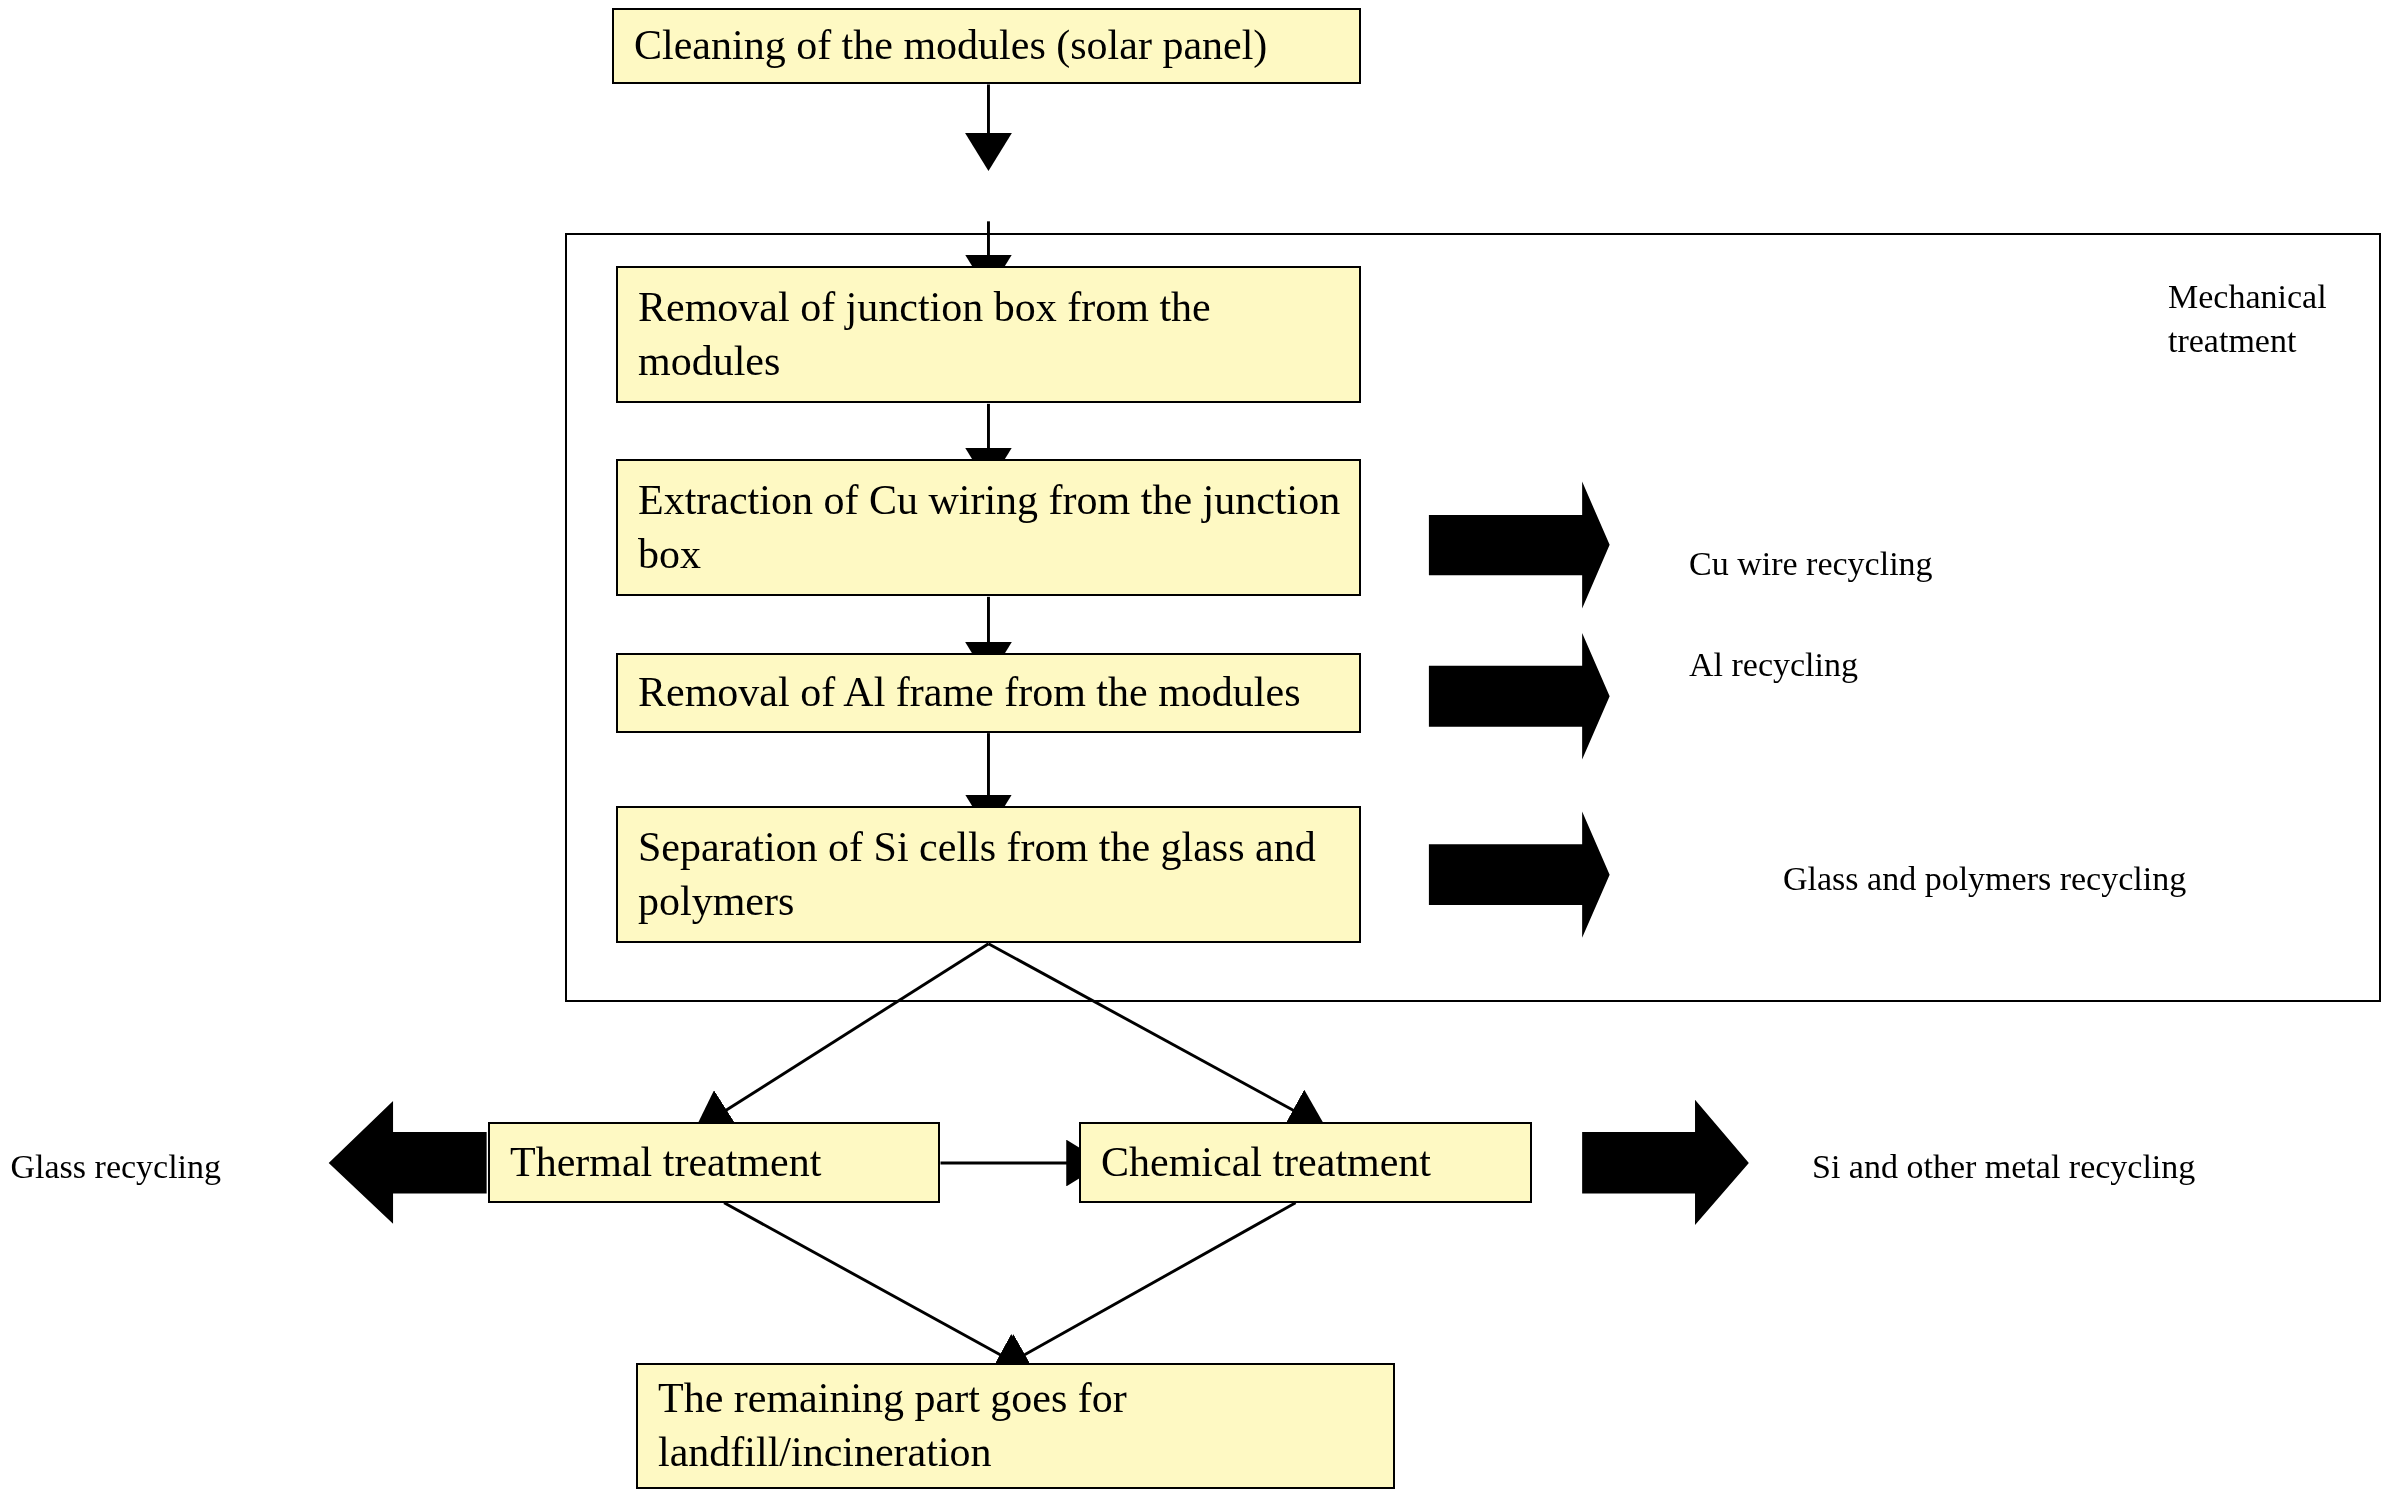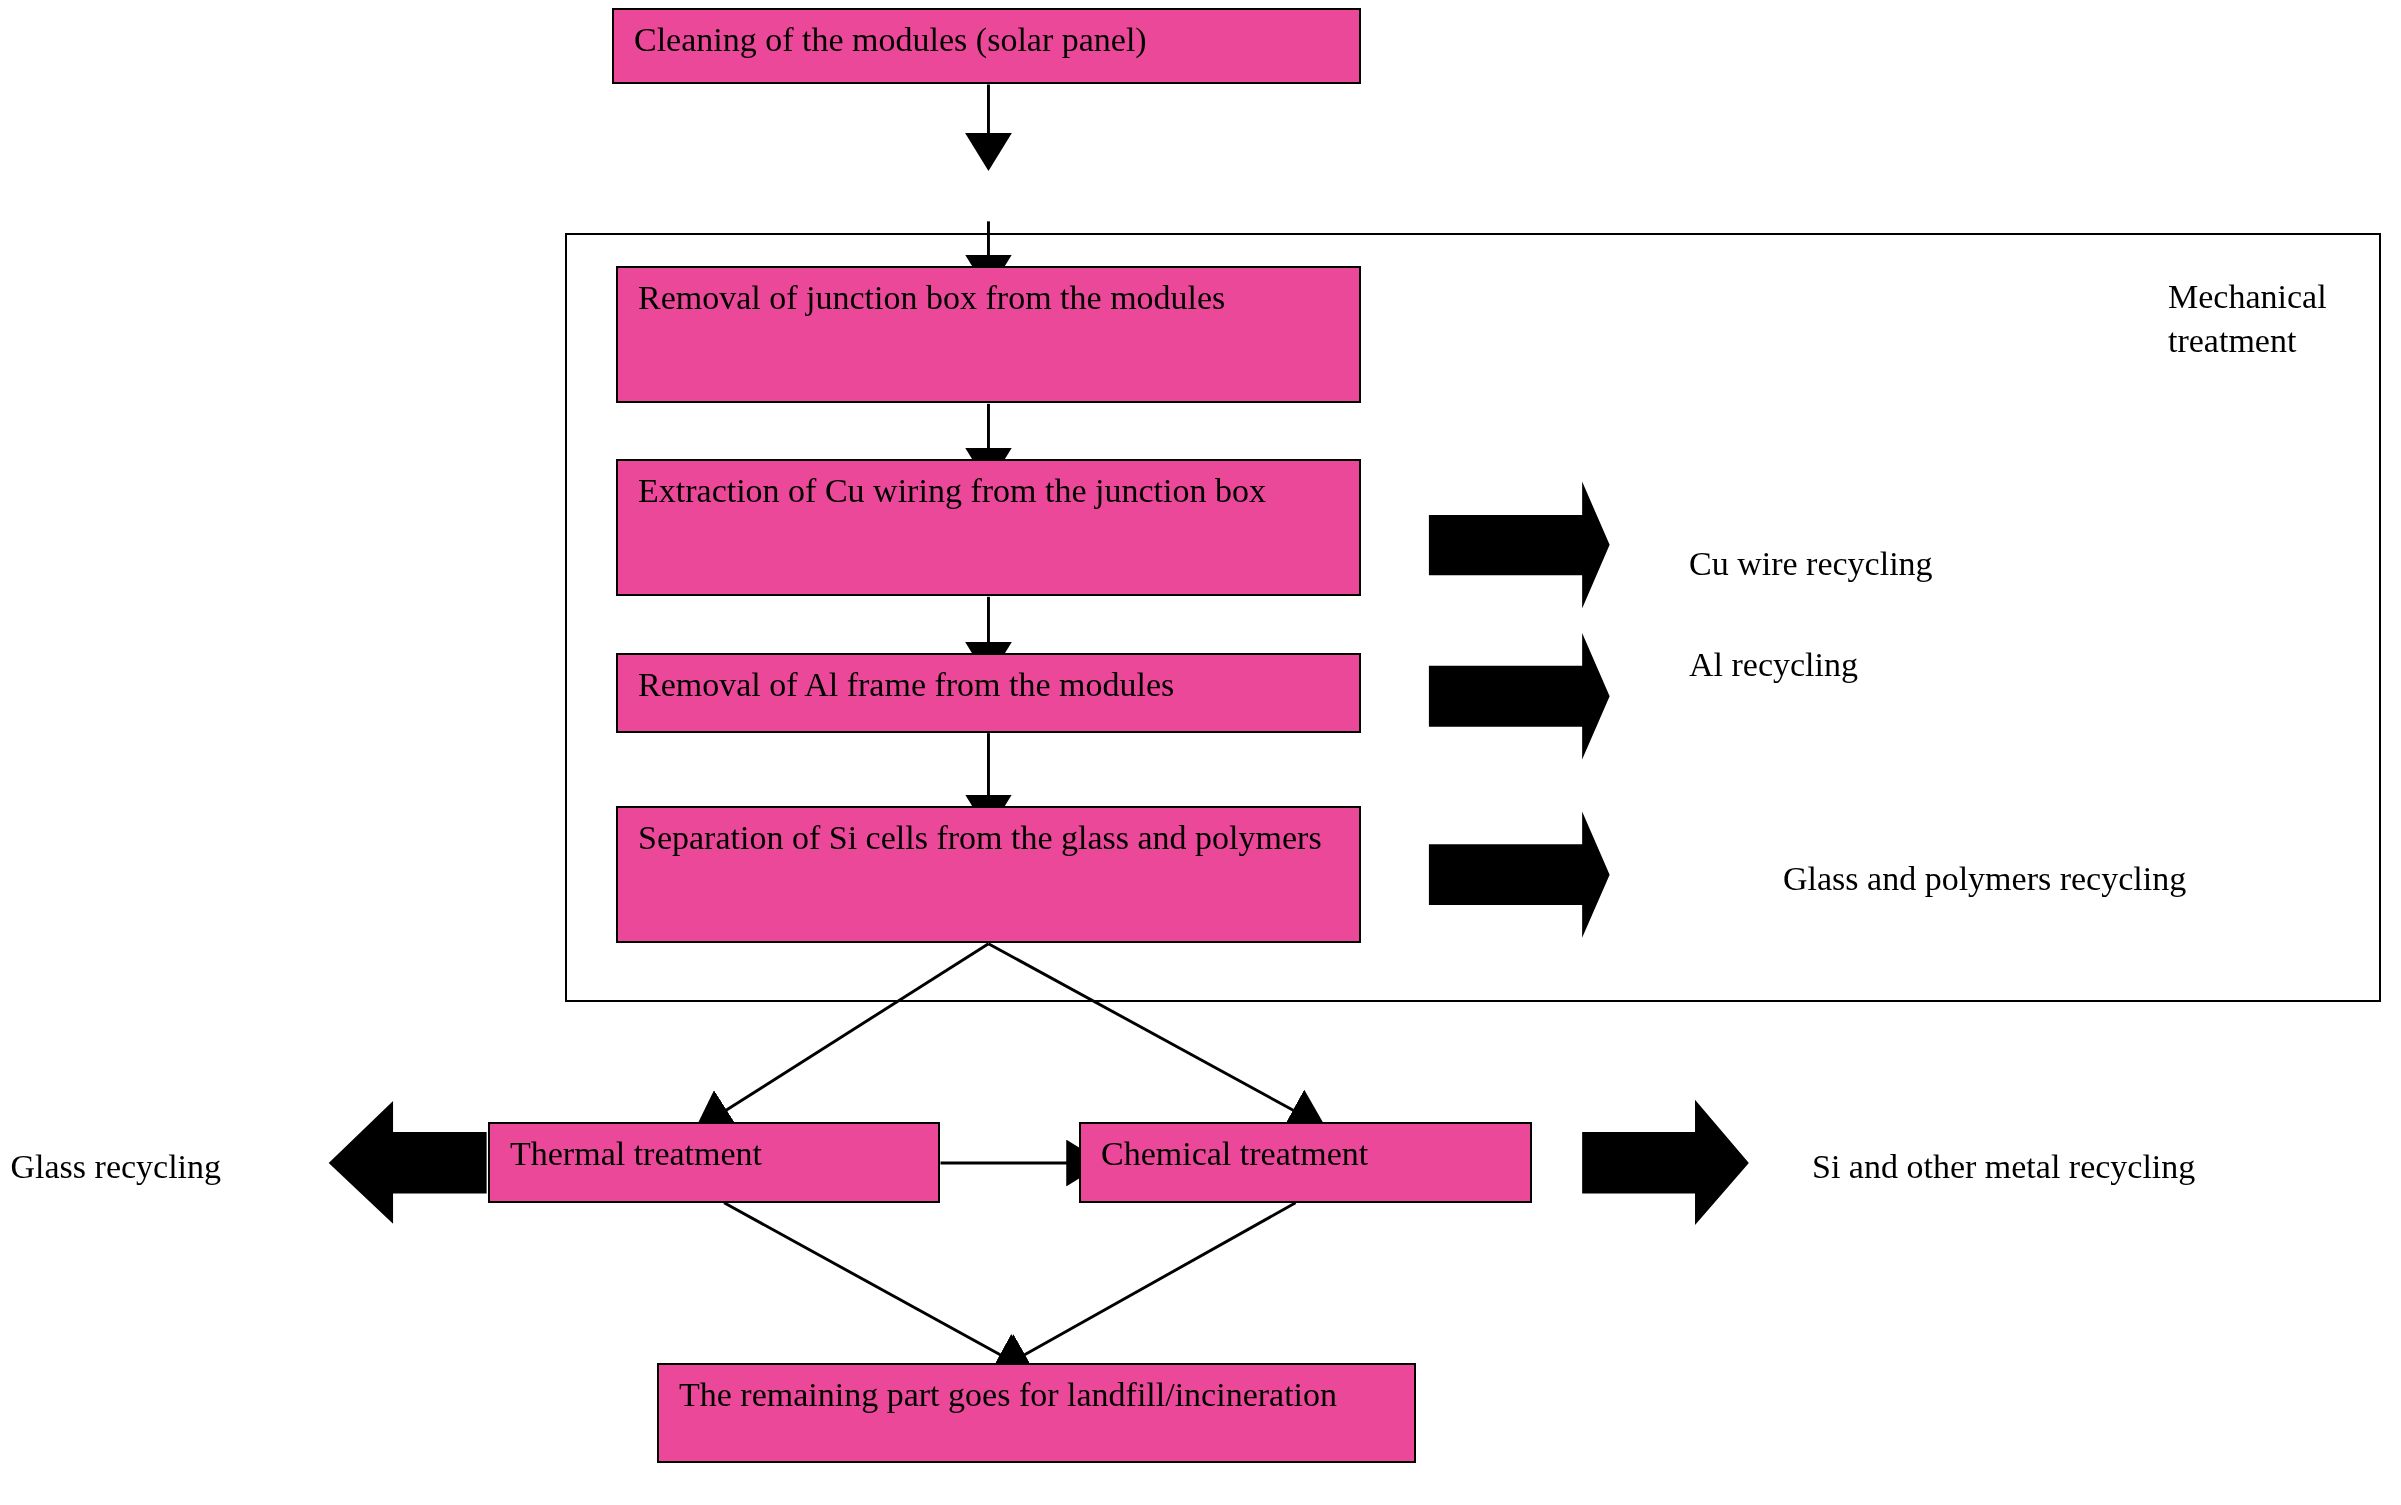--- a/index.html
+++ b/index.html
@@ -12,26 +12,27 @@
     width: 2401px;
     height: 1506px;
     background: #ffffff;
     font-family: "Liberation Serif", "DejaVu Serif", serif;
     overflow: hidden;
   }
   .node {
     position: absolute;
     box-sizing: border-box;
     border: 2.3px solid #000000;
-    background: #ec4899;
+    background: #fef9c3;
     color: #000000;
-    font-size: 34px;
+    font-size: 42px;
     line-height: 1.28;
     padding: 8.2px 15px 8.2px 20px;
     display: flex;
+    align-items: center;
     z-index: 5;
   }
   .node.center {
     justify-content: flex-start;
   }
   .group-box {
     position: absolute;
     box-sizing: border-box;
     border: 2.3px solid #000000;
     background: transparent;
@@ -93,21 +94,21 @@
   </div>
 
   <div class="node center" style="left:616px; top:806px; width:745px; height:137px;">
     <span>Separation of Si cells from the glass and polymers</span>
   </div>
 
   <div class="node center" style="left:1079px; top:1122px; width:453px; height:81px;">
     <span>Chemical treatment</span>
   </div>
 
-  <div class="node center" style="left:636px; top:1363px; width:759px; height:100px;margin-left:21px;">
+  <div class="node center" style="left:636px; top:1363px; width:759px; height:126px;">
     <span>The remaining part goes for landfill/incineration</span>
   </div>
 
   <svg class="overlay" viewBox="0 0 4105 2574">
     <defs>
       <marker id="tri" markerWidth="14" markerHeight="16" refX="1" refY="8" orient="auto" markerUnits="strokeWidth">
         <path d="M0,0 L0,16 L13,8 z" fill="#000000"></path>
       </marker>
     </defs>
 

